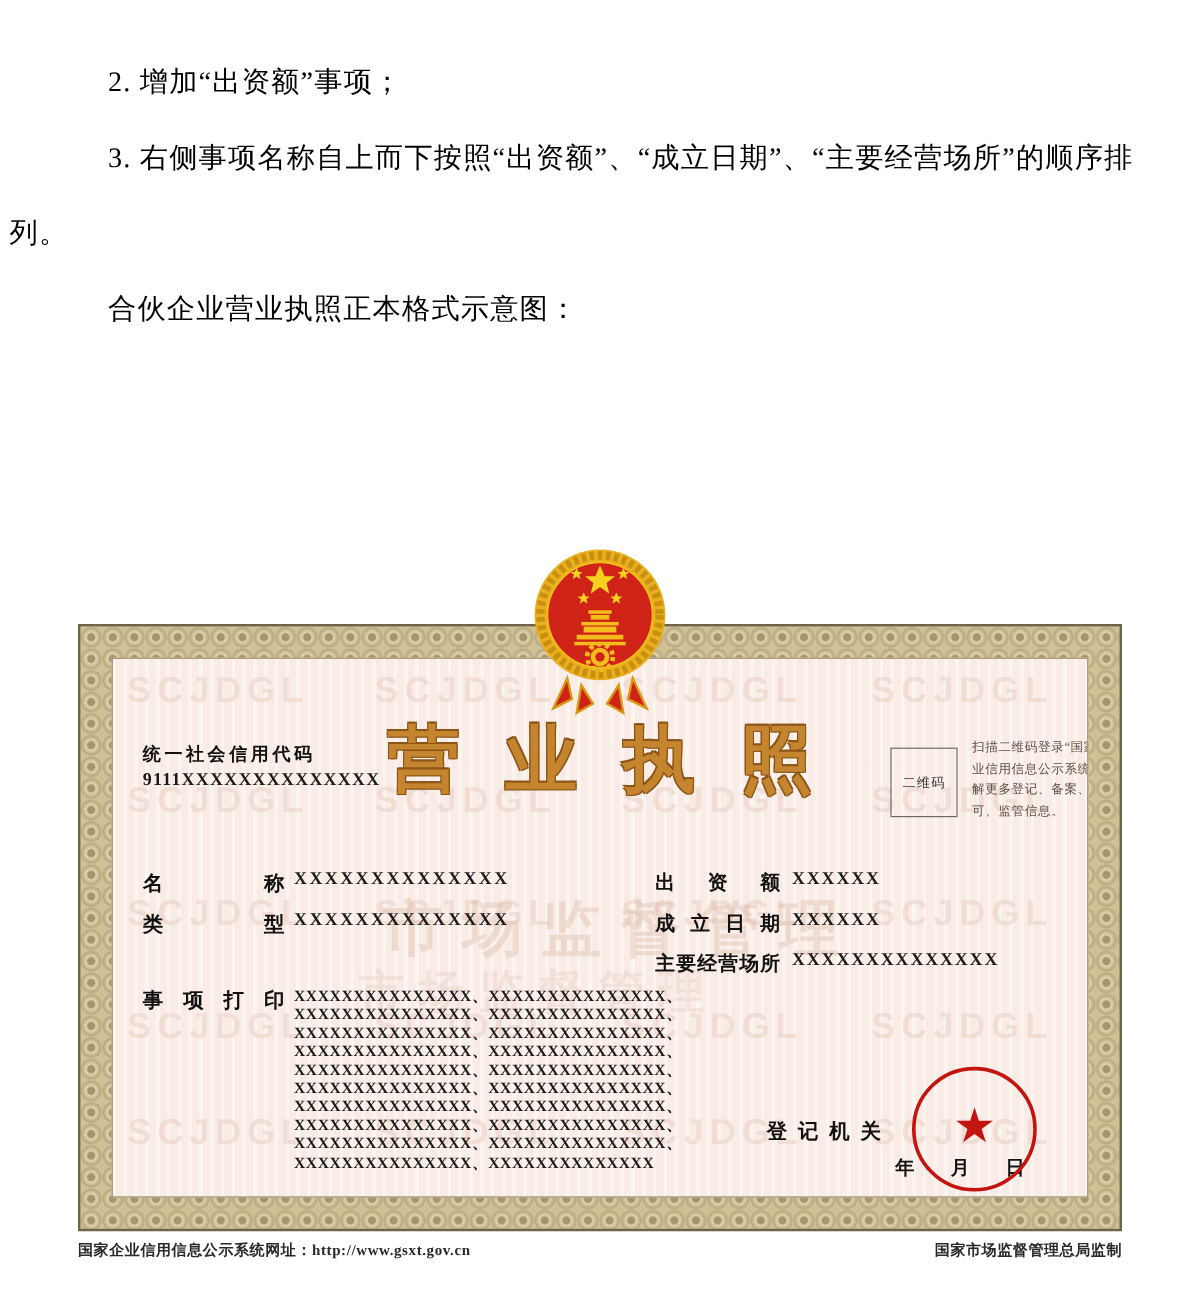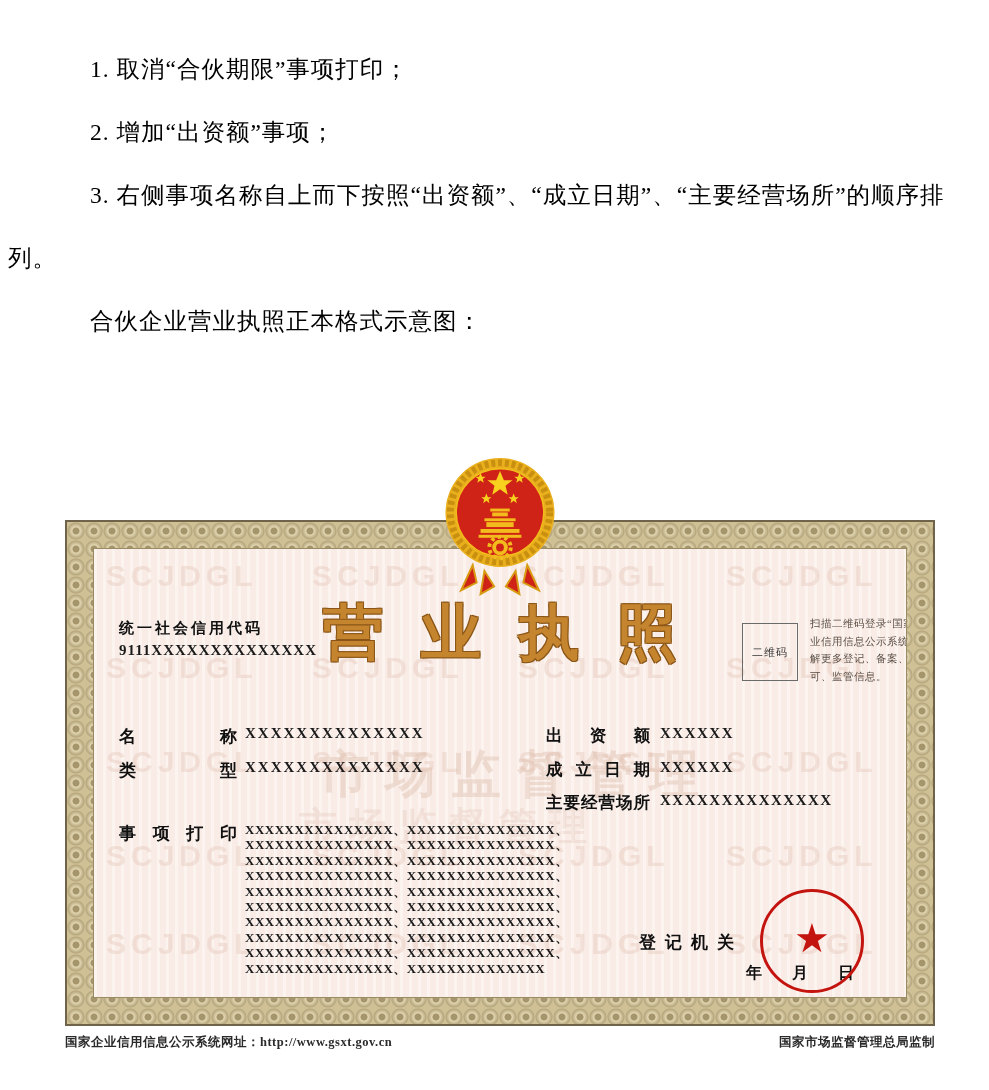--- a/index.html
+++ b/index.html
@@ -82,21 +82,20 @@
   .footer{position:absolute;left:65px;top:1034px;width:870px;display:flex;
     justify-content:space-between;font-size:12.5px;font-weight:bold;color:#2a2a2a;letter-spacing:0.5px;}
 </style>
 </head>
 <body>
 
 <div class="page">
 
   <div class="doc">
     <div class="doc-body">
-      <p>1. 取消“合伙期限”事项打印；</p>
       <p>2. 增加“出资额”事项；</p>
       <p>3. 右侧事项名称自上而下按照“出资额”、“成立日期”、“主要经营场所”的顺序排列。</p>
       <p class="doc-caption">合伙企业营业执照正本格式示意图：</p>
     </div>
   </div>
 
   <div class="cert">
 
     <svg class="emblem" viewBox="0 0 120 150">
       <defs>

